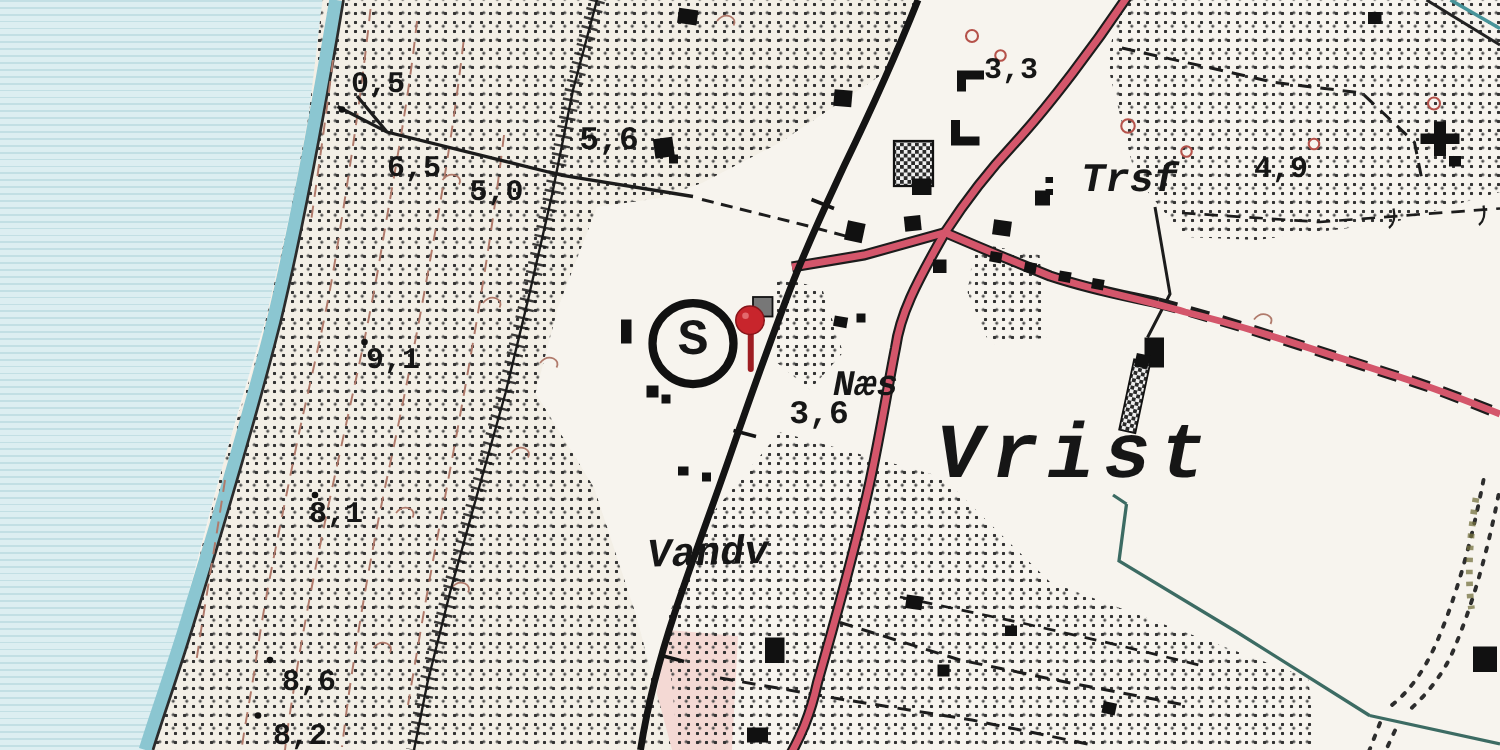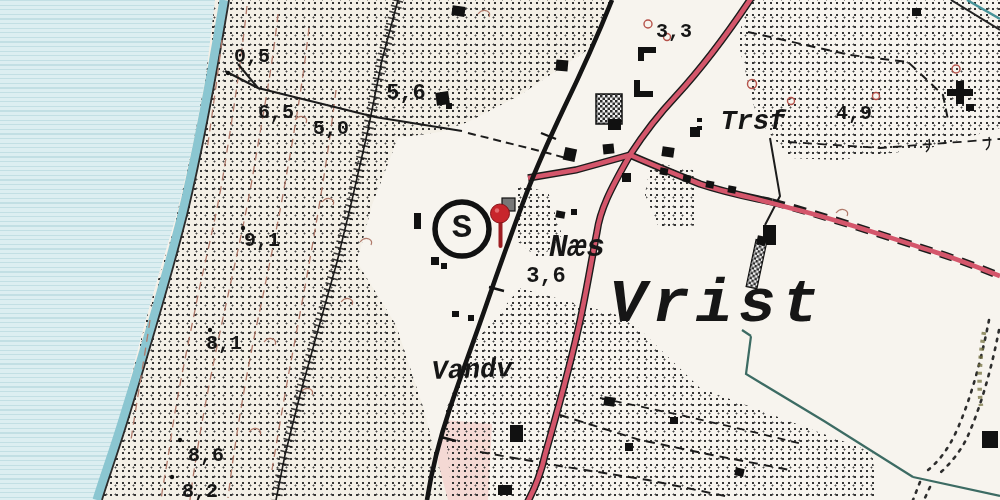--- a/index.html
+++ b/index.html
@@ -27,22 +27,22 @@
   .dots.pocket-e{clip-path:polygon(650px 162px,693px 170px,698px 225px,660px 230px,645px 195px);}
   .dots.pocket-w{clip-path:polygon(518px 185px,548px 192px,562px 235px,540px 260px,516px 240px);}
   .pink{background:#f4d9d4;clip-path:polygon(446px 420px,492px 424px,488px 500px,430px 500px);}
   svg.art{position:absolute;inset:0;}
   
   .lbl{position:absolute;transform:translate(-50%,-50%);color:#161616;
        white-space:nowrap;line-height:1;user-select:none;}
   .num{font-weight:700;font-size:20px;}
   .num.sm{font-size:22px;}
   .name{font-style:italic;font-weight:700;}
-  .vrist{font-size:62px;letter-spacing:6px;}
-  .naes{font-size:31px;}
+  .vrist{font-size:52px;letter-spacing:6px;}
+  .naes{font-size:24px;margin-top:11px;}
   .vandv{font-size:27px;transform:translate(-50%,-50%) rotate(-2deg);}
   .trsf{font-size:27px;}
   .s-sym{font-size:34px;font-weight:700;}
 </style>
 </head>
 <body>
 
 <div class="stage">
 
   <div class="layer sea"></div>
@@ -204,21 +204,21 @@
   </svg>
 
   <div class="lbl num" style="left:252px;top:57px">0,5</div>
   <div class="lbl num" style="left:276px;top:113px">6,5</div>
   <div class="lbl num" style="left:331px;top:129px">5,0</div>
   <div class="lbl num sm" style="left:406px;top:94px">5,6</div>
   <div class="lbl num" style="left:262px;top:241px">9,1</div>
   <div class="lbl num" style="left:224px;top:344px">8,1</div>
   <div class="lbl num" style="left:206px;top:456px">8,6</div>
   <div class="lbl num" style="left:200px;top:492px">8,2</div>
-  <div class="lbl num" style="left:674px;top:32px">3,3</div>
+  <div class="lbl num" style="left:674px;top:48px">3,3</div>
   <div class="lbl num" style="left:854px;top:114px">4,9</div>
   <div class="lbl num sm" style="left:546px;top:277px">3,6</div>
 
   <div class="lbl name vrist" style="left:717px;top:305px">Vrist</div>
   <div class="lbl name naes" style="left:577px;top:247px">Næs</div>
   <div class="lbl name vandv" style="left:472px;top:371px">Vandv</div>
   <div class="lbl name trsf" style="left:753px;top:122px">Trsf</div>
 
   <div class="lbl s-sym" style="left:462px;top:228px">S</div>
 </div>

